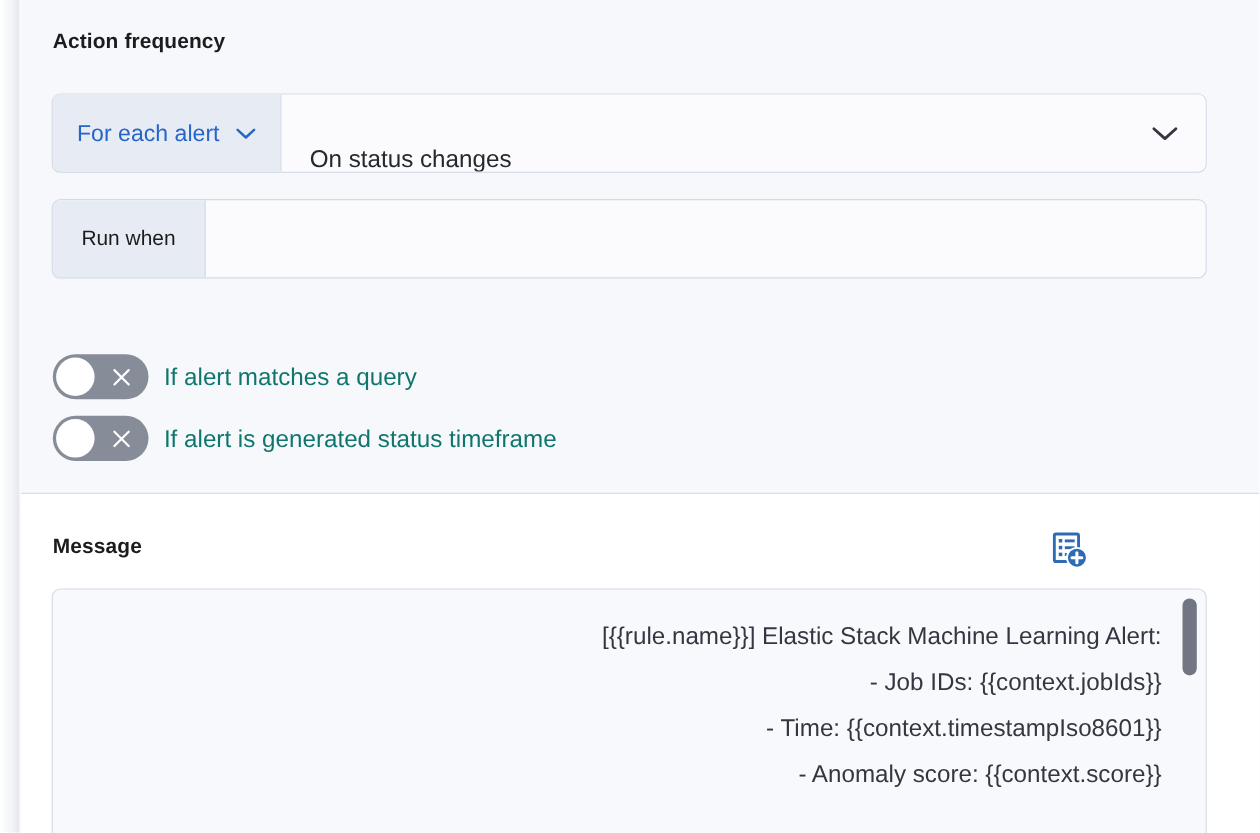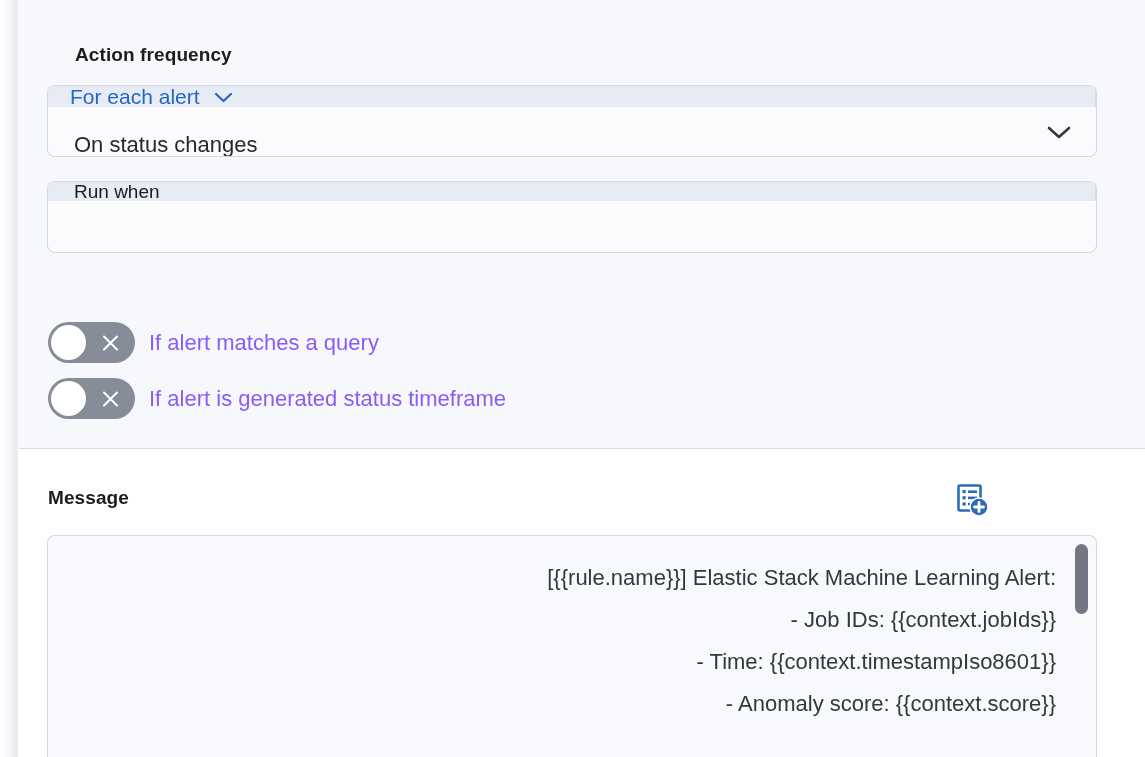--- a/index.html
+++ b/index.html
@@ -45,32 +45,31 @@
     border-bottom: 1px solid #d6dbe6;
   }
 
   .section-title {
     position: absolute;
     font-size: 19px;
     font-weight: bold;
     color: #1b1c1e;
     letter-spacing: .1px;
   }
-  .freq-title { left: 29px; top: 44px; margin-left: 27px; }
+  .freq-title { left: 29px; top: 28px; }
 
   
   .form-row {
     position: absolute;
     display: flex;
     align-items: stretch;
     border-radius: 7px;
     overflow: hidden;
     background: #fbfbfd;
     box-shadow: 0 0 0 1px #d3dae6, 0 1px 1px rgba(24,38,64,.06);
-    flex-direction: column;
   }
   .row-freq  { left: 29px; top: 86px;  width: 1048px; height: 70px; }
   .row-when  { left: 29px; top: 182px; width: 1048px; height: 70px; }
 
   .prepend {
     display: flex;
     align-items: center;
     gap: 14px;
     padding: 0 22px;
     background: #e7ebf4;
@@ -141,21 +140,21 @@
   }
   .switch .xmark {
     position: absolute;
     right: 15px;
     top: 50%;
     transform: translateY(-50%);
     width: 19px; height: 19px;
   }
   .toggle-label {
     font-size: 22px;
-    color: #8b5cf6;
+    color: #0f766e;
     line-height: 1;
     white-space: nowrap;
   }
 
   
   .msg-section {
     position: absolute;
     left: 0; top: 450px;
     width: 1000px;
     height: 307px;

